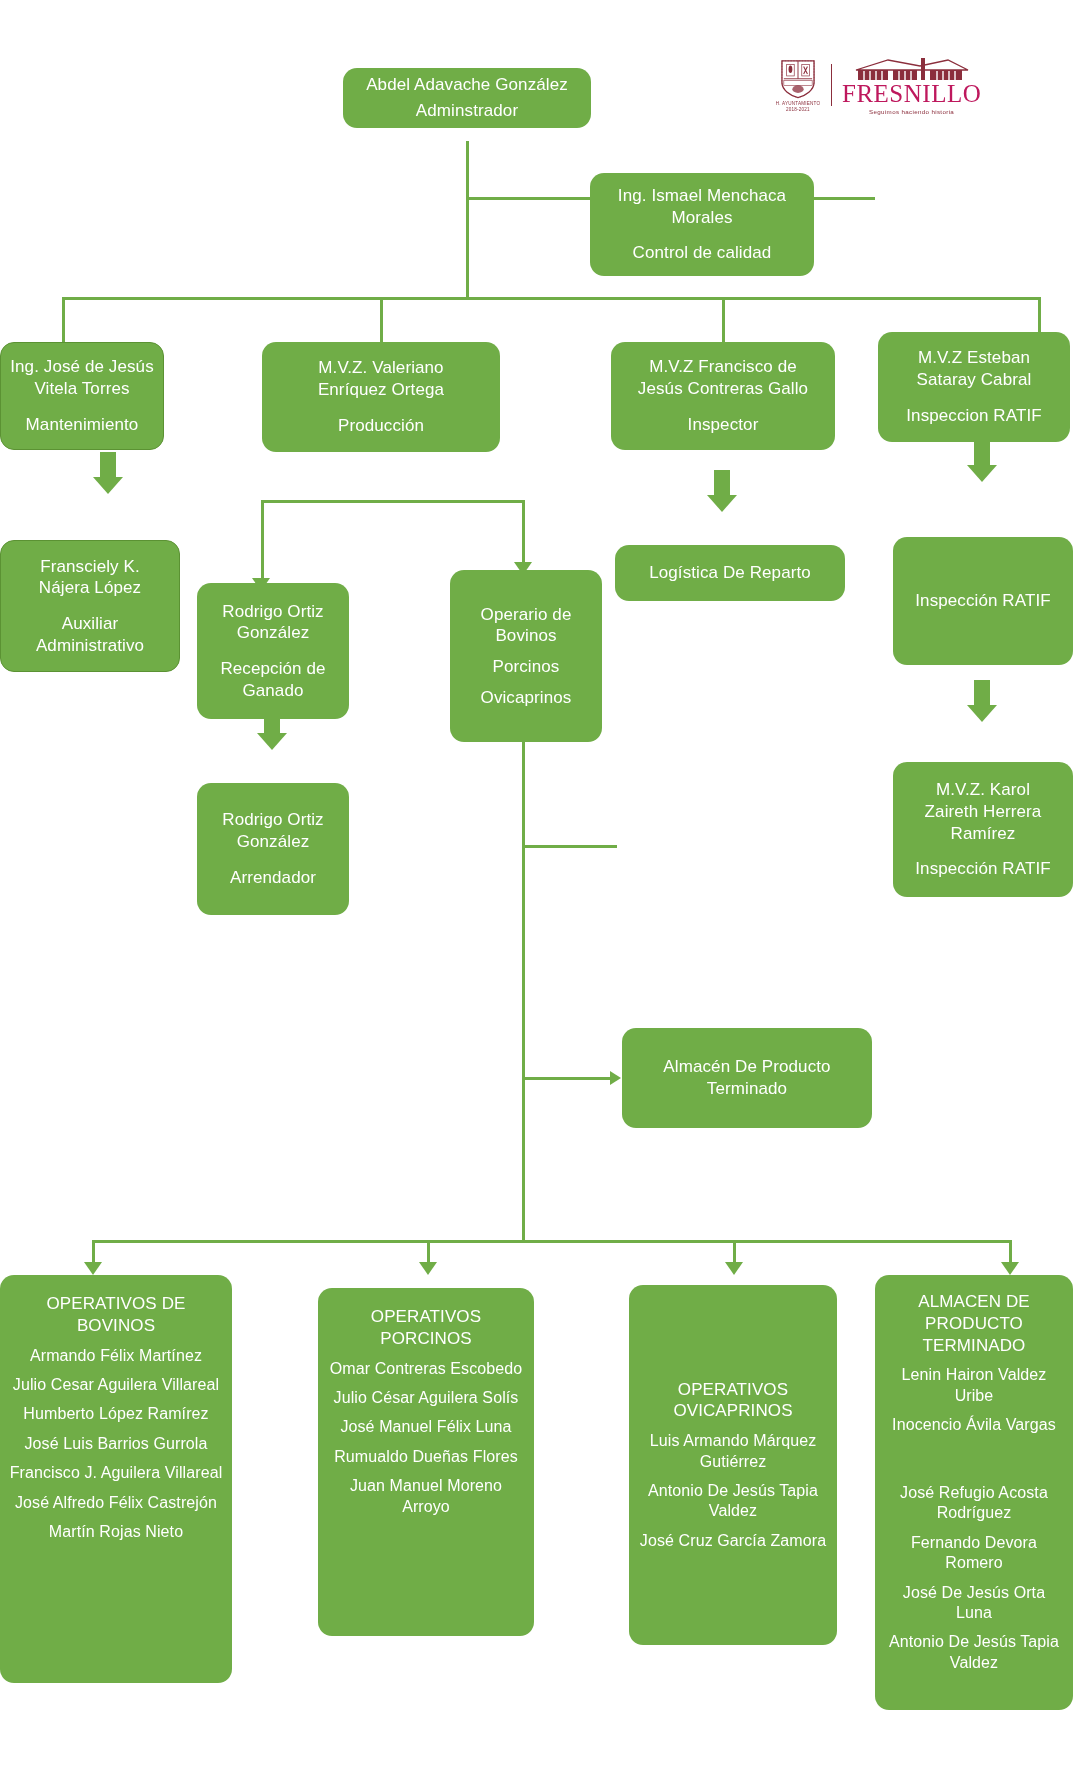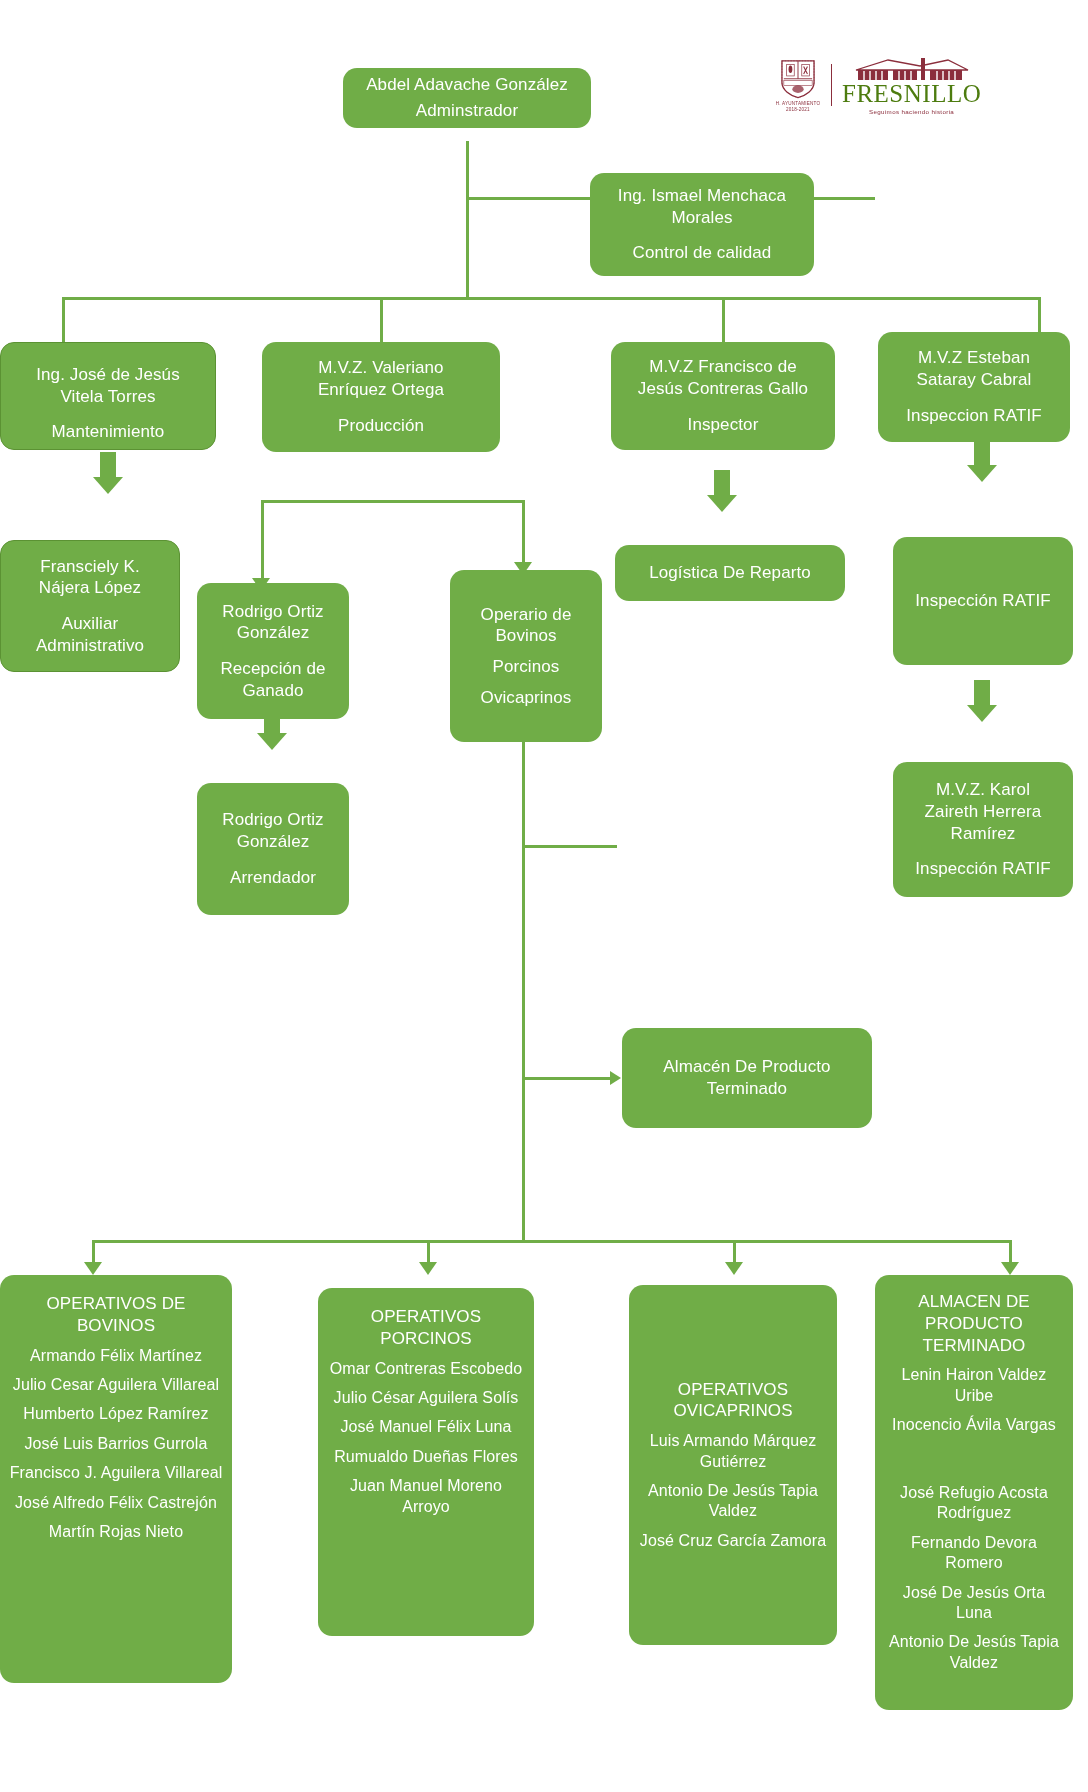--- a/index.html
+++ b/index.html
@@ -111,21 +111,21 @@
     height: 42px;
     background: #8b2e3c;
   }
   .fres {
     display: flex;
     flex-direction: column;
     align-items: center;
   }
   .fres-word {
     font-family: "Liberation Serif", serif;
-    color: #4d7c0f;
+    color: #be185d;
     font-size: 25px;
     line-height: .95;
     letter-spacing: .5px;
     font-weight: normal;
   }
   .fres-tag {
     color: #8b2e3c;
     font-size: 6.2px;
     letter-spacing: .35px;
     margin-top: 2px;
@@ -247,21 +247,21 @@
   </div>
 
   <div class="node" style="left:590px; top:173px; width:224px; height:103px;">
     <span class="ln">Ing. Ismael Menchaca</span>
     <span class="ln">Morales</span>
     <span class="gap"></span>
     <span class="ln">Control de calidad</span>
   </div>
 
 
-  <div class="node outlined" style="left:0px; top:342px; width:216px; height:108px;justify-content:flex-end;">
+  <div class="node outlined" style="left:0px; top:342px; width:164px; height:108px;">
     <span class="ln">Ing. José de Jesús</span>
     <span class="ln">Vitela Torres</span>
     <span class="gap"></span>
     <span class="ln">Mantenimiento</span>
   </div>
 
   <div class="node" style="left:262px; top:342px; width:238px; height:110px;">
     <span class="ln">M.V.Z. Valeriano</span>
     <span class="ln">Enríquez Ortega</span>
     <span class="gap"></span>

